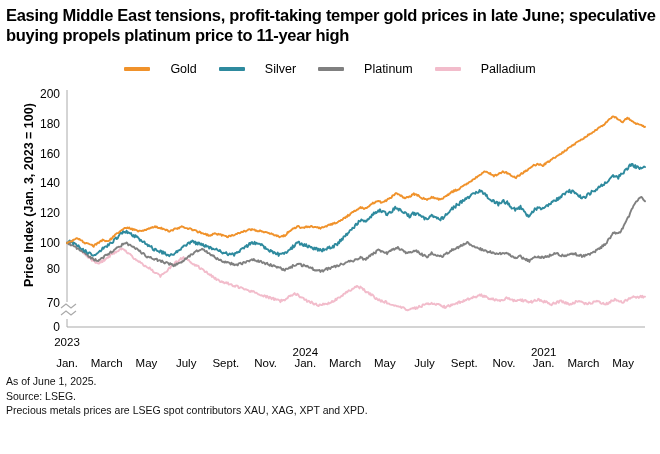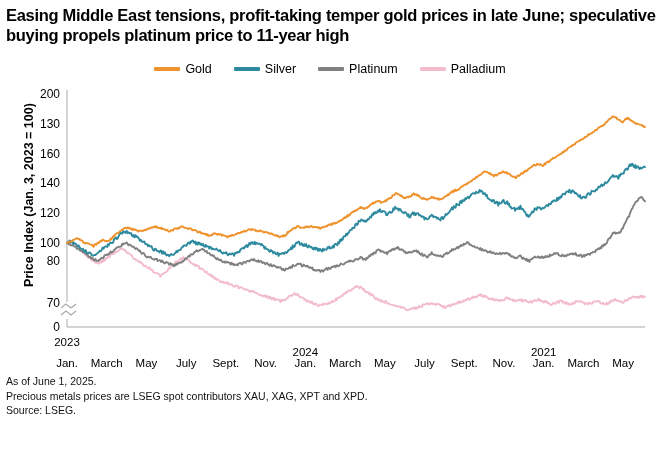--- a/index.html
+++ b/index.html
@@ -38,21 +38,21 @@
     width: 660px;
     display: flex;
     justify-content: center;
     align-items: center;
     gap: 22px;
     font-size: 12.5px;
   }
   .legend-item {
     display: flex;
     align-items: center;
-    gap: 5px;
+    gap: 20px;
   }
   .legend-swatch {
     display: inline-block;
     width: 26px;
     height: 3.5px;
     border-radius: 1px;
   }
   .legend-label {
     font-size: 12.5px;
     color: #000;
@@ -139,26 +139,26 @@
       <span class="legend-swatch" style="background:#F2BCCB"></span>
       <span class="legend-label">Palladium</span>
     </div>
   </div>
 
   <div id="plot-wrap">
     <div class="ylabel">Price Index (Jan. 3, 2023 = 100)</div>
     <div id="ytick-layer">
         <div class="ytick-label" style="top: 237px; left: 28px; width: 32px;">0</div>
         <div class="ytick-label" style="top: 212.6px; left: 28px; width: 32px;">70</div>
-        <div class="ytick-label" style="top: 171px; left: 28px; width: 32px;">80</div>
+        <div class="ytick-label" style="top: 179px; left: 28px; width: 32px;">80</div>
         <div class="ytick-label" style="top: 153px; left: 28px; width: 32px; text-align: right;">100</div>
         <div class="ytick-label" style="top: 123.2px; left: 28px; width: 32px;">120</div>
         <div class="ytick-label" style="top: 93.4px; left: 28px; width: 32px;">140</div>
         <div class="ytick-label" style="top: 63.6px; left: 28px; width: 32px;">160</div>
-        <div class="ytick-label" style="top: 33.8px; left: 28px; width: 32px;">130</div>
+        <div class="ytick-label" style="top: 33.8px; left: 28px; width: 32px;">180</div>
         <div class="ytick-label" style="top: 4px; left: 28px; width: 32px;">200</div>
       </div>
     <svg id="plot-svg" width="660" height="262">
         <line x1="67" y1="6" x2="67" y2="218" stroke="#AAAAAA" stroke-width="1"></line>
         <line x1="67" y1="235" x2="67" y2="243" stroke="#AAAAAA" stroke-width="1"></line>
         <path d="M61,224 l5,-4 l5,4 l5,-4" stroke="#AAAAAA" stroke-width="1.2" fill="none"></path>
         <path d="M61,231 l5,-4 l5,4 l5,-4" stroke="#AAAAAA" stroke-width="1.2" fill="none"></path>
         <line x1="67" y1="243" x2="645" y2="243" stroke="#AAAAAA" stroke-width="1.2"></line>
         <path d="M67.00,159.13 L67.89,159.64 L68.78,158.85 L69.67,159.24 L70.56,158.29 L71.45,156.73 L72.34,158.33 L73.22,159.08 L74.11,159.13 L75.00,159.07 L75.89,161.12 L76.78,162.03 L77.67,162.38 L78.56,162.06 L79.45,164.49 L80.34,164.87 L81.23,164.98 L82.12,167.28 L83.01,168.83 L83.90,169.69 L84.78,169.64 L85.67,171.43 L86.56,171.82 L87.45,172.80 L88.34,173.81 L89.23,173.94 L90.12,173.85 L91.01,174.67 L91.90,176.76 L92.79,175.34 L93.68,176.95 L94.57,177.37 L95.46,178.87 L96.34,178.37 L97.23,178.96 L98.12,179.47 L99.01,179.55 L99.90,177.56 L100.79,178.49 L101.68,176.55 L102.57,178.03 L103.46,175.20 L104.35,176.84 L105.24,175.75 L106.13,174.51 L107.02,173.73 L107.90,173.88 L108.79,171.77 L109.68,172.92 L110.57,170.53 L111.46,169.81 L112.35,170.18 L113.24,169.00 L114.13,169.64 L115.02,167.96 L115.91,168.60 L116.80,167.41 L117.69,167.22 L118.58,166.97 L119.46,165.37 L120.35,164.66 L121.24,165.49 L122.13,164.40 L123.02,165.10 L123.91,165.50 L124.80,166.50 L125.69,166.34 L126.58,168.42 L127.47,169.27 L128.36,169.07 L129.25,169.54 L130.14,169.82 L131.02,171.00 L131.91,171.70 L132.80,173.49 L133.69,174.85 L134.58,175.17 L135.47,174.98 L136.36,176.37 L137.25,176.40 L138.14,177.36 L139.03,177.95 L139.92,177.45 L140.81,178.90 L141.70,178.89 L142.58,179.88 L143.47,181.46 L144.36,182.16 L145.25,181.65 L146.14,182.49 L147.03,183.32 L147.92,183.75 L148.81,184.53 L149.70,183.49 L150.59,185.03 L151.48,186.00 L152.37,185.79 L153.26,188.05 L154.14,188.47 L155.03,189.09 L155.92,188.87 L156.81,189.20 L157.70,189.44 L158.59,190.26 L159.48,190.76 L160.37,192.91 L161.26,191.01 L162.15,190.05 L163.04,190.11 L163.93,189.31 L164.82,188.51 L165.70,188.18 L166.59,187.74 L167.48,186.80 L168.37,184.79 L169.26,183.60 L170.15,184.32 L171.04,182.30 L171.93,180.90 L172.82,181.27 L173.71,180.35 L174.60,179.44 L175.49,177.69 L176.38,177.23 L177.26,178.29 L178.15,178.05 L179.04,176.14 L179.93,175.43 L180.82,173.98 L181.71,175.60 L182.60,174.08 L183.49,173.02 L184.38,175.00 L185.27,174.89 L186.16,174.31 L187.05,175.09 L187.94,175.99 L188.82,175.86 L189.71,177.68 L190.60,178.16 L191.49,179.35 L192.38,179.72 L193.27,180.44 L194.16,180.14 L195.05,181.74 L195.94,180.88 L196.83,182.00 L197.72,181.51 L198.61,182.06 L199.50,184.72 L200.38,185.05 L201.27,184.31 L202.16,184.94 L203.05,185.38 L203.94,186.30 L204.83,187.97 L205.72,188.11 L206.61,187.52 L207.50,189.31 L208.39,190.30 L209.28,190.22 L210.17,191.30 L211.06,190.59 L211.94,193.00 L212.83,191.98 L213.72,193.24 L214.61,194.84 L215.50,193.78 L216.39,196.01 L217.28,195.51 L218.17,195.43 L219.06,196.36 L219.95,197.75 L220.84,197.95 L221.73,197.22 L222.62,198.29 L223.50,197.94 L224.39,199.39 L225.28,198.99 L226.17,198.15 L227.06,199.38 L227.95,198.51 L228.84,200.54 L229.73,200.41 L230.62,200.29 L231.51,200.15 L232.40,201.71 L233.29,202.36 L234.18,202.02 L235.06,202.86 L235.95,201.41 L236.84,201.63 L237.73,201.76 L238.62,204.01 L239.51,204.19 L240.40,203.13 L241.29,203.22 L242.18,203.75 L243.07,204.39 L243.96,205.23 L244.85,205.54 L245.74,205.20 L246.62,205.55 L247.51,206.14 L248.40,206.14 L249.29,207.52 L250.18,208.05 L251.07,206.66 L251.96,207.69 L252.85,206.98 L253.74,207.10 L254.63,208.62 L255.52,208.82 L256.41,208.78 L257.30,209.41 L258.18,210.33 L259.07,210.49 L259.96,211.06 L260.85,211.51 L261.74,211.24 L262.63,211.75 L263.52,212.58 L264.41,211.19 L265.30,211.73 L266.19,213.53 L267.08,211.73 L267.97,213.07 L268.86,214.43 L269.74,212.76 L270.63,213.55 L271.52,215.13 L272.41,213.88 L273.30,213.61 L274.19,216.07 L275.08,214.49 L275.97,215.75 L276.86,215.54 L277.75,215.41 L278.64,215.89 L279.53,216.30 L280.42,218.20 L281.30,215.67 L282.19,216.79 L283.08,216.03 L283.97,215.84 L284.86,216.39 L285.75,215.26 L286.64,214.48 L287.53,214.39 L288.42,212.51 L289.31,211.75 L290.20,212.23 L291.09,211.22 L291.98,211.73 L292.86,210.94 L293.75,210.03 L294.64,209.12 L295.53,210.66 L296.42,211.09 L297.31,209.84 L298.20,210.46 L299.09,212.46 L299.98,213.43 L300.87,213.11 L301.76,213.59 L302.65,213.55 L303.54,213.86 L304.42,215.80 L305.31,215.88 L306.20,215.44 L307.09,217.87 L307.98,217.38 L308.87,216.84 L309.76,218.04 L310.65,218.98 L311.54,217.46 L312.43,218.54 L313.32,220.07 L314.21,220.60 L315.10,219.78 L315.98,219.56 L316.87,221.23 L317.76,221.83 L318.65,222.01 L319.54,220.38 L320.43,220.64 L321.32,221.08 L322.21,221.11 L323.10,219.59 L323.99,220.50 L324.88,219.61 L325.77,219.97 L326.66,219.94 L327.54,220.36 L328.43,218.56 L329.32,219.50 L330.21,218.94 L331.10,218.53 L331.99,216.88 L332.88,218.02 L333.77,217.21 L334.66,217.21 L335.55,214.79 L336.44,216.12 L337.33,214.01 L338.22,213.51 L339.10,213.65 L339.99,213.54 L340.88,212.44 L341.77,211.67 L342.66,211.95 L343.55,209.88 L344.44,209.55 L345.33,209.50 L346.22,207.63 L347.11,208.36 L348.00,207.17 L348.89,206.25 L349.78,206.73 L350.66,206.91 L351.55,206.10 L352.44,204.58 L353.33,204.68 L354.22,203.87 L355.11,202.69 L356.00,203.15 L356.89,201.90 L357.78,202.53 L358.67,203.27 L359.56,204.47 L360.45,202.58 L361.34,203.44 L362.22,204.04 L363.11,205.83 L364.00,204.91 L364.89,207.10 L365.78,208.34 L366.67,208.02 L367.56,208.31 L368.45,208.15 L369.34,210.48 L370.23,209.22 L371.12,211.45 L372.01,210.38 L372.90,210.93 L373.78,212.16 L374.67,214.10 L375.56,214.99 L376.45,214.12 L377.34,215.37 L378.23,216.25 L379.12,215.17 L380.01,216.35 L380.90,217.69 L381.79,216.20 L382.68,217.67 L383.57,218.02 L384.46,218.77 L385.34,216.91 L386.23,217.44 L387.12,219.59 L388.01,219.59 L388.90,219.55 L389.79,220.37 L390.68,220.60 L391.57,220.90 L392.46,220.84 L393.35,221.18 L394.24,221.79 L395.13,221.46 L396.02,221.63 L396.90,222.40 L397.79,222.13 L398.68,222.68 L399.57,222.82 L400.46,222.44 L401.35,223.88 L402.24,223.18 L403.13,223.13 L404.02,223.59 L404.91,224.56 L405.80,225.88 L406.69,225.99 L407.58,226.25 L408.46,226.01 L409.35,225.47 L410.24,225.23 L411.13,224.52 L412.02,224.64 L412.91,223.83 L413.80,224.48 L414.69,223.20 L415.58,225.06 L416.47,223.26 L417.36,224.41 L418.25,223.22 L419.14,221.83 L420.02,222.74 L420.91,222.90 L421.80,223.07 L422.69,220.42 L423.58,220.35 L424.47,220.85 L425.36,220.15 L426.25,219.40 L427.14,219.94 L428.03,219.22 L428.92,220.35 L429.81,220.07 L430.70,220.07 L431.58,218.82 L432.47,220.01 L433.36,220.16 L434.25,219.54 L435.14,220.46 L436.03,221.06 L436.92,219.81 L437.81,220.05 L438.70,219.89 L439.59,220.90 L440.48,220.72 L441.37,222.24 L442.26,222.27 L443.14,223.44 L444.03,221.66 L444.92,224.00 L445.81,223.67 L446.70,222.40 L447.59,221.78 L448.48,221.07 L449.37,222.48 L450.26,222.41 L451.15,220.45 L452.04,221.24 L452.93,220.09 L453.82,220.37 L454.70,220.34 L455.59,219.51 L456.48,218.94 L457.37,219.79 L458.26,217.75 L459.15,217.31 L460.04,219.04 L460.93,217.75 L461.82,217.87 L462.71,217.97 L463.60,216.18 L464.49,217.12 L465.38,215.99 L466.26,216.18 L467.15,214.96 L468.04,214.27 L468.93,215.85 L469.82,214.93 L470.71,214.59 L471.60,213.69 L472.49,214.15 L473.38,212.40 L474.27,213.19 L475.16,212.76 L476.05,213.47 L476.94,212.79 L477.82,211.42 L478.71,211.52 L479.60,210.51 L480.49,211.74 L481.38,210.33 L482.27,212.18 L483.16,212.98 L484.05,211.58 L484.94,212.94 L485.83,211.95 L486.72,212.97 L487.61,213.51 L488.50,214.96 L489.38,214.79 L490.27,215.37 L491.16,214.48 L492.05,215.47 L492.94,214.35 L493.83,215.89 L494.72,216.64 L495.61,215.20 L496.50,215.34 L497.39,216.46 L498.28,216.49 L499.17,216.01 L500.06,217.17 L500.94,216.05 L501.83,215.97 L502.72,216.39 L503.61,216.26 L504.50,215.93 L505.39,214.40 L506.28,213.24 L507.17,213.99 L508.06,214.80 L508.95,213.98 L509.84,215.46 L510.73,215.34 L511.62,215.59 L512.50,215.46 L513.39,217.33 L514.28,215.71 L515.17,217.07 L516.06,216.79 L516.95,216.94 L517.84,215.92 L518.73,216.12 L519.62,216.01 L520.51,215.39 L521.40,217.08 L522.29,215.31 L523.18,217.62 L524.06,216.54 L524.95,216.00 L525.84,216.27 L526.73,217.62 L527.62,217.36 L528.51,218.62 L529.40,218.05 L530.29,218.08 L531.18,216.85 L532.07,218.74 L532.96,217.65 L533.85,216.77 L534.74,215.85 L535.62,216.72 L536.51,216.82 L537.40,216.68 L538.29,214.77 L539.18,215.34 L540.07,217.02 L540.96,215.90 L541.85,217.34 L542.74,217.43 L543.63,218.55 L544.52,216.76 L545.41,218.14 L546.30,217.26 L547.18,218.03 L548.07,219.37 L548.96,219.09 L549.85,220.38 L550.74,220.60 L551.63,221.23 L552.52,219.78 L553.41,218.55 L554.30,219.56 L555.19,219.13 L556.08,219.74 L556.97,217.35 L557.86,217.21 L558.74,218.75 L559.63,216.75 L560.52,216.46 L561.41,216.43 L562.30,218.45 L563.19,217.35 L564.08,218.76 L564.97,219.53 L565.86,218.07 L566.75,219.86 L567.64,218.76 L568.53,220.27 L569.42,220.84 L570.30,219.77 L571.19,220.43 L572.08,220.03 L572.97,218.49 L573.86,219.62 L574.75,219.35 L575.64,217.03 L576.53,217.13 L577.42,217.89 L578.31,217.20 L579.20,217.03 L580.09,217.63 L580.98,217.50 L581.86,217.78 L582.75,218.48 L583.64,218.81 L584.53,220.15 L585.42,218.88 L586.31,219.33 L587.20,220.33 L588.09,220.16 L588.98,218.43 L589.87,218.83 L590.76,219.74 L591.65,219.58 L592.54,219.46 L593.42,217.37 L594.31,217.52 L595.20,217.39 L596.09,217.56 L596.98,216.81 L597.87,217.31 L598.76,217.23 L599.65,217.54 L600.54,219.20 L601.43,219.85 L602.32,219.53 L603.21,218.83 L604.10,220.20 L604.98,220.32 L605.87,220.52 L606.76,218.62 L607.65,220.13 L608.54,219.59 L609.43,217.88 L610.32,218.59 L611.21,216.33 L612.10,216.50 L612.99,216.93 L613.88,216.77 L614.77,214.83 L615.66,215.33 L616.54,216.67 L617.43,216.36 L618.32,216.65 L619.21,217.66 L620.10,217.60 L620.99,216.91 L621.88,218.59 L622.77,218.84 L623.66,218.58 L624.55,216.76 L625.44,215.80 L626.33,216.46 L627.22,216.74 L628.10,215.27 L628.99,214.12 L629.88,214.80 L630.77,213.79 L631.66,213.49 L632.55,213.25 L633.44,212.20 L634.33,212.88 L635.22,213.04 L636.11,213.91 L637.00,212.72 L637.89,212.81 L638.78,213.92 L639.66,212.96 L640.55,211.69 L641.44,213.28 L642.33,211.71 L643.22,213.64 L644.11,212.59 L645.00,212.64" fill="none" stroke="#F2BCCB" stroke-width="1.9" stroke-linejoin="round" stroke-linecap="round"></path>
         <path d="M67.00,158.43 L67.89,159.28 L68.78,160.35 L69.67,159.09 L70.56,161.31 L71.45,161.20 L72.34,161.25 L73.22,161.43 L74.11,162.35 L75.00,162.64 L75.89,162.74 L76.78,165.02 L77.67,164.34 L78.56,164.37 L79.45,166.04 L80.34,166.88 L81.23,166.51 L82.12,167.40 L83.01,168.32 L83.90,167.67 L84.78,168.75 L85.67,170.04 L86.56,170.59 L87.45,170.08 L88.34,172.57 L89.23,173.13 L90.12,172.55 L91.01,174.65 L91.90,173.48 L92.79,174.25 L93.68,175.69 L94.57,176.52 L95.46,175.01 L96.34,176.81 L97.23,176.92 L98.12,177.14 L99.01,175.93 L99.90,175.82 L100.79,174.51 L101.68,173.89 L102.57,173.68 L103.46,174.29 L104.35,171.64 L105.24,170.92 L106.13,170.69 L107.02,171.11 L107.90,170.11 L108.79,170.41 L109.68,168.89 L110.57,167.39 L111.46,168.81 L112.35,167.95 L113.24,167.51 L114.13,165.86 L115.02,165.32 L115.91,164.52 L116.80,163.48 L117.69,163.27 L118.58,162.80 L119.46,162.92 L120.35,162.63 L121.24,162.50 L122.13,159.70 L123.02,160.59 L123.91,159.48 L124.80,159.50 L125.69,159.25 L126.58,158.43 L127.47,159.42 L128.36,161.32 L129.25,160.59 L130.14,160.68 L131.02,161.61 L131.91,162.45 L132.80,162.88 L133.69,162.64 L134.58,163.88 L135.47,165.01 L136.36,164.26 L137.25,164.70 L138.14,165.88 L139.03,167.03 L139.92,166.51 L140.81,168.51 L141.70,169.78 L142.58,169.12 L143.47,169.05 L144.36,169.91 L145.25,171.83 L146.14,172.72 L147.03,173.45 L147.92,172.60 L148.81,172.96 L149.70,173.46 L150.59,172.92 L151.48,174.14 L152.37,174.87 L153.26,175.21 L154.14,175.86 L155.03,174.91 L155.92,174.96 L156.81,174.64 L157.70,177.05 L158.59,176.42 L159.48,176.24 L160.37,176.41 L161.26,177.97 L162.15,176.49 L163.04,177.89 L163.93,178.94 L164.82,179.48 L165.70,178.44 L166.59,177.99 L167.48,178.57 L168.37,179.18 L169.26,180.76 L170.15,179.17 L171.04,180.28 L171.93,179.96 L172.82,181.56 L173.71,182.20 L174.60,180.55 L175.49,181.55 L176.38,179.51 L177.26,180.41 L178.15,179.36 L179.04,178.93 L179.93,178.77 L180.82,178.26 L181.71,178.47 L182.60,177.07 L183.49,177.21 L184.38,176.16 L185.27,174.37 L186.16,174.91 L187.05,174.08 L187.94,172.73 L188.82,171.83 L189.71,172.69 L190.60,170.40 L191.49,170.25 L192.38,170.66 L193.27,170.03 L194.16,168.45 L195.05,167.70 L195.94,167.12 L196.83,166.28 L197.72,167.52 L198.61,166.94 L199.50,166.41 L200.38,165.95 L201.27,165.51 L202.16,164.73 L203.05,165.51 L203.94,165.43 L204.83,167.17 L205.72,167.57 L206.61,166.97 L207.50,169.12 L208.39,169.13 L209.28,169.15 L210.17,170.32 L211.06,171.41 L211.94,171.03 L212.83,171.87 L213.72,171.50 L214.61,173.22 L215.50,174.21 L216.39,175.19 L217.28,174.08 L218.17,175.06 L219.06,176.13 L219.95,175.76 L220.84,175.67 L221.73,177.26 L222.62,177.94 L223.50,177.76 L224.39,178.53 L225.28,177.40 L226.17,178.60 L227.06,178.05 L227.95,178.25 L228.84,178.48 L229.73,178.99 L230.62,180.51 L231.51,178.72 L232.40,180.43 L233.29,179.85 L234.18,181.24 L235.06,180.57 L235.95,180.89 L236.84,180.39 L237.73,181.39 L238.62,179.44 L239.51,179.17 L240.40,178.73 L241.29,180.01 L242.18,180.26 L243.07,178.35 L243.96,177.99 L244.85,178.63 L245.74,178.69 L246.62,177.15 L247.51,176.87 L248.40,176.91 L249.29,177.56 L250.18,176.19 L251.07,175.89 L251.96,175.35 L252.85,176.35 L253.74,174.90 L254.63,176.44 L255.52,176.54 L256.41,177.12 L257.30,177.60 L258.18,176.34 L259.07,178.13 L259.96,177.10 L260.85,176.81 L261.74,178.35 L262.63,178.92 L263.52,178.27 L264.41,178.73 L265.30,180.28 L266.19,179.25 L267.08,178.76 L267.97,180.50 L268.86,180.92 L269.74,181.64 L270.63,179.98 L271.52,182.16 L272.41,182.37 L273.30,181.15 L274.19,181.44 L275.08,182.16 L275.97,182.55 L276.86,183.68 L277.75,182.84 L278.64,183.39 L279.53,183.67 L280.42,183.20 L281.30,184.61 L282.19,185.93 L283.08,184.83 L283.97,186.14 L284.86,186.60 L285.75,184.62 L286.64,184.59 L287.53,184.97 L288.42,184.58 L289.31,183.32 L290.20,183.93 L291.09,182.58 L291.98,183.67 L292.86,180.90 L293.75,181.55 L294.64,181.93 L295.53,181.68 L296.42,181.01 L297.31,179.93 L298.20,179.99 L299.09,179.75 L299.98,179.91 L300.87,179.80 L301.76,182.18 L302.65,182.25 L303.54,180.60 L304.42,181.34 L305.31,181.77 L306.20,182.50 L307.09,181.84 L307.98,182.40 L308.87,183.60 L309.76,183.76 L310.65,183.22 L311.54,184.34 L312.43,183.62 L313.32,186.08 L314.21,186.03 L315.10,186.66 L315.98,186.17 L316.87,186.61 L317.76,186.18 L318.65,186.22 L319.54,186.00 L320.43,187.91 L321.32,186.69 L322.21,186.13 L323.10,187.58 L323.99,186.40 L324.88,185.80 L325.77,184.60 L326.66,184.07 L327.54,185.95 L328.43,183.67 L329.32,184.14 L330.21,185.09 L331.10,183.71 L331.99,182.76 L332.88,183.11 L333.77,182.29 L334.66,181.78 L335.55,183.27 L336.44,181.47 L337.33,181.32 L338.22,182.26 L339.10,181.93 L339.99,180.80 L340.88,179.53 L341.77,180.01 L342.66,180.42 L343.55,180.57 L344.44,179.83 L345.33,178.73 L346.22,178.31 L347.11,178.09 L348.00,177.41 L348.89,176.68 L349.78,177.62 L350.66,176.58 L351.55,176.88 L352.44,177.35 L353.33,177.46 L354.22,176.61 L355.11,175.29 L356.00,175.10 L356.89,175.19 L357.78,175.56 L358.67,174.63 L359.56,174.62 L360.45,172.80 L361.34,173.57 L362.22,173.53 L363.11,175.76 L364.00,175.05 L364.89,175.03 L365.78,175.88 L366.67,173.61 L367.56,174.37 L368.45,173.17 L369.34,171.42 L370.23,172.14 L371.12,170.30 L372.01,170.02 L372.90,170.70 L373.78,168.38 L374.67,169.12 L375.56,169.36 L376.45,166.61 L377.34,166.05 L378.23,165.42 L379.12,165.81 L380.01,166.39 L380.90,167.84 L381.79,166.99 L382.68,167.42 L383.57,167.95 L384.46,168.70 L385.34,168.87 L386.23,168.13 L387.12,170.21 L388.01,168.21 L388.90,167.50 L389.79,166.68 L390.68,167.12 L391.57,165.42 L392.46,165.85 L393.35,164.63 L394.24,165.70 L395.13,164.98 L396.02,163.99 L396.90,164.52 L397.79,162.92 L398.68,164.16 L399.57,165.79 L400.46,165.80 L401.35,165.14 L402.24,165.63 L403.13,166.33 L404.02,167.72 L404.91,167.39 L405.80,169.37 L406.69,168.49 L407.58,169.06 L408.46,168.00 L409.35,168.44 L410.24,167.89 L411.13,168.43 L412.02,168.39 L412.91,167.65 L413.80,166.64 L414.69,167.26 L415.58,166.61 L416.47,166.33 L417.36,168.23 L418.25,167.14 L419.14,168.87 L420.02,170.22 L420.91,170.70 L421.80,169.40 L422.69,171.97 L423.58,171.57 L424.47,170.77 L425.36,171.63 L426.25,172.66 L427.14,173.47 L428.03,172.93 L428.92,170.91 L429.81,170.51 L430.70,170.67 L431.58,168.26 L432.47,169.81 L433.36,170.69 L434.25,170.73 L435.14,170.78 L436.03,171.47 L436.92,171.97 L437.81,171.24 L438.70,171.72 L439.59,172.25 L440.48,171.47 L441.37,172.22 L442.26,172.98 L443.14,172.68 L444.03,170.37 L444.92,170.22 L445.81,169.62 L446.70,168.59 L447.59,169.77 L448.48,169.02 L449.37,168.68 L450.26,166.97 L451.15,167.13 L452.04,165.01 L452.93,166.20 L453.82,165.01 L454.70,165.45 L455.59,165.00 L456.48,163.89 L457.37,162.99 L458.26,164.18 L459.15,162.53 L460.04,162.60 L460.93,160.90 L461.82,161.91 L462.71,161.67 L463.60,159.62 L464.49,160.48 L465.38,159.72 L466.26,159.62 L467.15,157.91 L468.04,158.33 L468.93,159.65 L469.82,160.86 L470.71,160.57 L471.60,161.40 L472.49,162.19 L473.38,162.30 L474.27,162.27 L475.16,163.44 L476.05,163.63 L476.94,163.30 L477.82,164.02 L478.71,164.47 L479.60,165.43 L480.49,163.99 L481.38,166.29 L482.27,164.93 L483.16,166.40 L484.05,166.82 L484.94,166.11 L485.83,166.44 L486.72,167.16 L487.61,168.44 L488.50,167.85 L489.38,168.25 L490.27,167.09 L491.16,168.83 L492.05,169.24 L492.94,168.24 L493.83,168.82 L494.72,169.70 L495.61,170.12 L496.50,169.25 L497.39,169.71 L498.28,170.14 L499.17,169.56 L500.06,168.83 L500.94,170.28 L501.83,169.63 L502.72,169.05 L503.61,169.08 L504.50,169.69 L505.39,169.12 L506.28,168.80 L507.17,169.57 L508.06,169.35 L508.95,170.78 L509.84,170.18 L510.73,172.24 L511.62,172.74 L512.50,172.11 L513.39,172.85 L514.28,174.01 L515.17,173.43 L516.06,174.19 L516.95,174.00 L517.84,173.17 L518.73,172.15 L519.62,171.72 L520.51,171.41 L521.40,173.18 L522.29,174.67 L523.18,173.45 L524.06,174.89 L524.95,174.87 L525.84,176.28 L526.73,174.86 L527.62,177.02 L528.51,175.78 L529.40,177.95 L530.29,175.45 L531.18,175.39 L532.07,174.87 L532.96,173.92 L533.85,173.58 L534.74,172.57 L535.62,173.22 L536.51,173.38 L537.40,173.29 L538.29,172.35 L539.18,173.75 L540.07,173.15 L540.96,173.99 L541.85,172.43 L542.74,172.78 L543.63,174.11 L544.52,173.28 L545.41,172.07 L546.30,173.05 L547.18,172.07 L548.07,172.79 L548.96,172.86 L549.85,170.42 L550.74,171.83 L551.63,171.16 L552.52,170.79 L553.41,170.60 L554.30,168.99 L555.19,169.78 L556.08,169.38 L556.97,169.00 L557.86,169.23 L558.74,171.01 L559.63,171.61 L560.52,171.90 L561.41,172.24 L562.30,170.59 L563.19,171.55 L564.08,172.28 L564.97,171.28 L565.86,172.21 L566.75,171.56 L567.64,170.54 L568.53,170.73 L569.42,170.61 L570.30,169.64 L571.19,170.03 L572.08,169.38 L572.97,170.49 L573.86,169.57 L574.75,170.29 L575.64,169.07 L576.53,171.45 L577.42,171.51 L578.31,171.41 L579.20,171.98 L580.09,170.79 L580.98,170.79 L581.86,173.02 L582.75,172.46 L583.64,171.06 L584.53,172.53 L585.42,170.68 L586.31,171.17 L587.20,170.76 L588.09,169.90 L588.98,170.02 L589.87,170.82 L590.76,169.24 L591.65,168.92 L592.54,168.65 L593.42,167.62 L594.31,167.61 L595.20,168.18 L596.09,165.72 L596.98,165.71 L597.87,164.87 L598.76,164.36 L599.65,164.97 L600.54,163.10 L601.43,164.01 L602.32,161.29 L603.21,162.20 L604.10,160.15 L604.98,161.11 L605.87,159.72 L606.76,159.24 L607.65,156.51 L608.54,154.67 L609.43,154.31 L610.32,154.22 L611.21,151.81 L612.10,150.74 L612.99,148.68 L613.88,149.00 L614.77,148.35 L615.66,149.77 L616.54,148.87 L617.43,149.22 L618.32,149.12 L619.21,148.18 L620.10,148.62 L620.99,147.22 L621.88,144.74 L622.77,144.62 L623.66,141.82 L624.55,140.04 L625.44,138.48 L626.33,136.67 L627.22,134.50 L628.10,132.94 L628.99,132.72 L629.88,129.65 L630.77,127.27 L631.66,125.18 L632.55,124.21 L633.44,121.75 L634.33,120.42 L635.22,119.09 L636.11,117.36 L637.00,117.28 L637.89,116.37 L638.78,114.29 L639.66,114.01 L640.55,113.29 L641.44,112.90 L642.33,113.84 L643.22,115.52 L644.11,116.46 L645.00,117.28" fill="none" stroke="#808080" stroke-width="1.9" stroke-linejoin="round" stroke-linecap="round"></path>
@@ -182,17 +182,17 @@
         <div class="xtick-label" style="left: 477.976px; width: 52px; top: 249px;">Nov.</div>
         <div class="xtick-label" style="left: 517.701px; width: 52px; top: 249px;">Jan.</div>
         <div class="xtick-year" style="left: 517.701px; width: 52px; top: 262px;">2021</div>
         <div class="xtick-label" style="left: 557.426px; width: 52px; top: 249px;">March</div>
         <div class="xtick-label" style="left: 597.151px; width: 52px; top: 249px;">May</div>
       </div>
   </div>
 
   <div class="footnotes">
     <div class="footnote-line">As of June 1, 2025.</div>
+    <div class="footnote-line">Source: LSEG.</div>
     <div class="footnote-line">Precious metals prices are LSEG spot contributors XAU, XAG, XPT and XPD.</div>
-    <div class="footnote-line">Source: LSEG.</div>
   </div>
 
 </div>
 
 </body></html>

